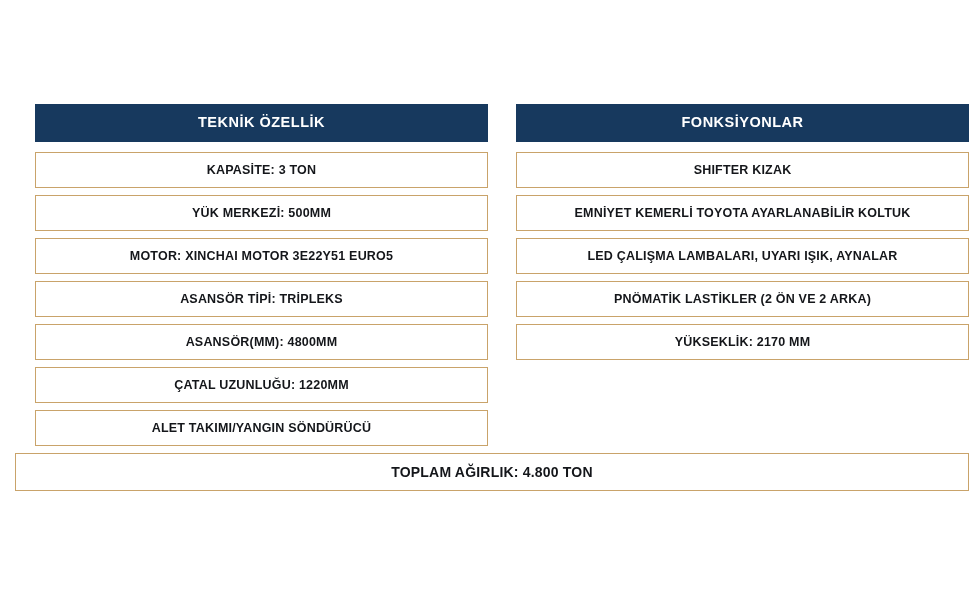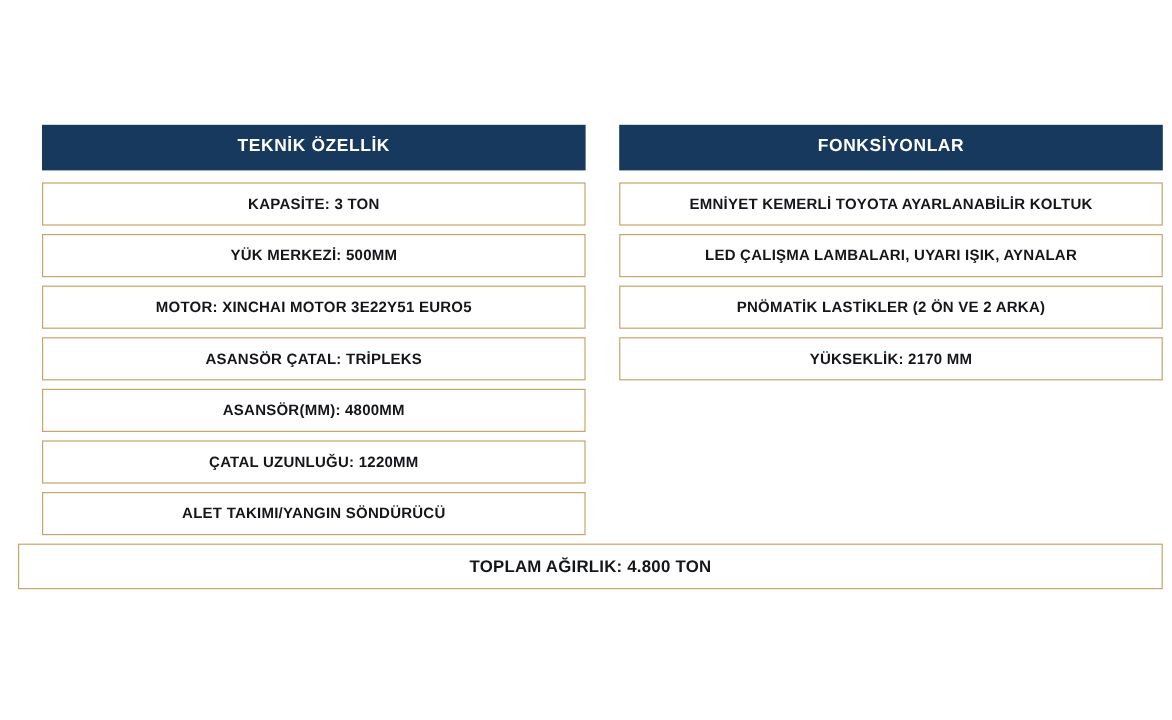--- a/index.html
+++ b/index.html
@@ -78,29 +78,30 @@
 
 <div class="spec-sheet">
   <div class="columns">
 
     <div class="column">
       <div class="col-header">TEKNİK ÖZELLİK</div>
       <div class="row-gap"></div>
       <div class="cell">KAPASİTE: 3 TON</div>
       <div class="cell">YÜK MERKEZİ: 500MM</div>
       <div class="cell">MOTOR: XINCHAI MOTOR 3E22Y51 EURO5</div>
-      <div class="cell">ASANSÖR ÇATAL: TRİPLEKS</div>
+      <div class="cell">ASANSÖR TİPİ: TRİPLEKS</div>
       <div class="cell">ASANSÖR(MM): 4800MM</div>
       <div class="cell">ÇATAL UZUNLUĞU: 1220MM</div>
       <div class="cell">ALET TAKIMI/YANGIN SÖNDÜRÜCÜ</div>
     </div>
 
     <div class="column">
       <div class="col-header">FONKSİYONLAR</div>
       <div class="row-gap"></div>
+      <div class="cell">SHIFTER KIZAK</div>
       <div class="cell">EMNİYET KEMERLİ TOYOTA AYARLANABİLİR KOLTUK</div>
       <div class="cell">LED ÇALIŞMA LAMBALARI, UYARI IŞIK, AYNALAR</div>
       <div class="cell">PNÖMATİK LASTİKLER (2 ÖN VE 2 ARKA)</div>
       <div class="cell">YÜKSEKLİK: 2170 MM</div>
     </div>
 
   </div>
 
   <div class="full-row">
     <div class="cell">TOPLAM AĞIRLIK: 4.800 TON</div>

